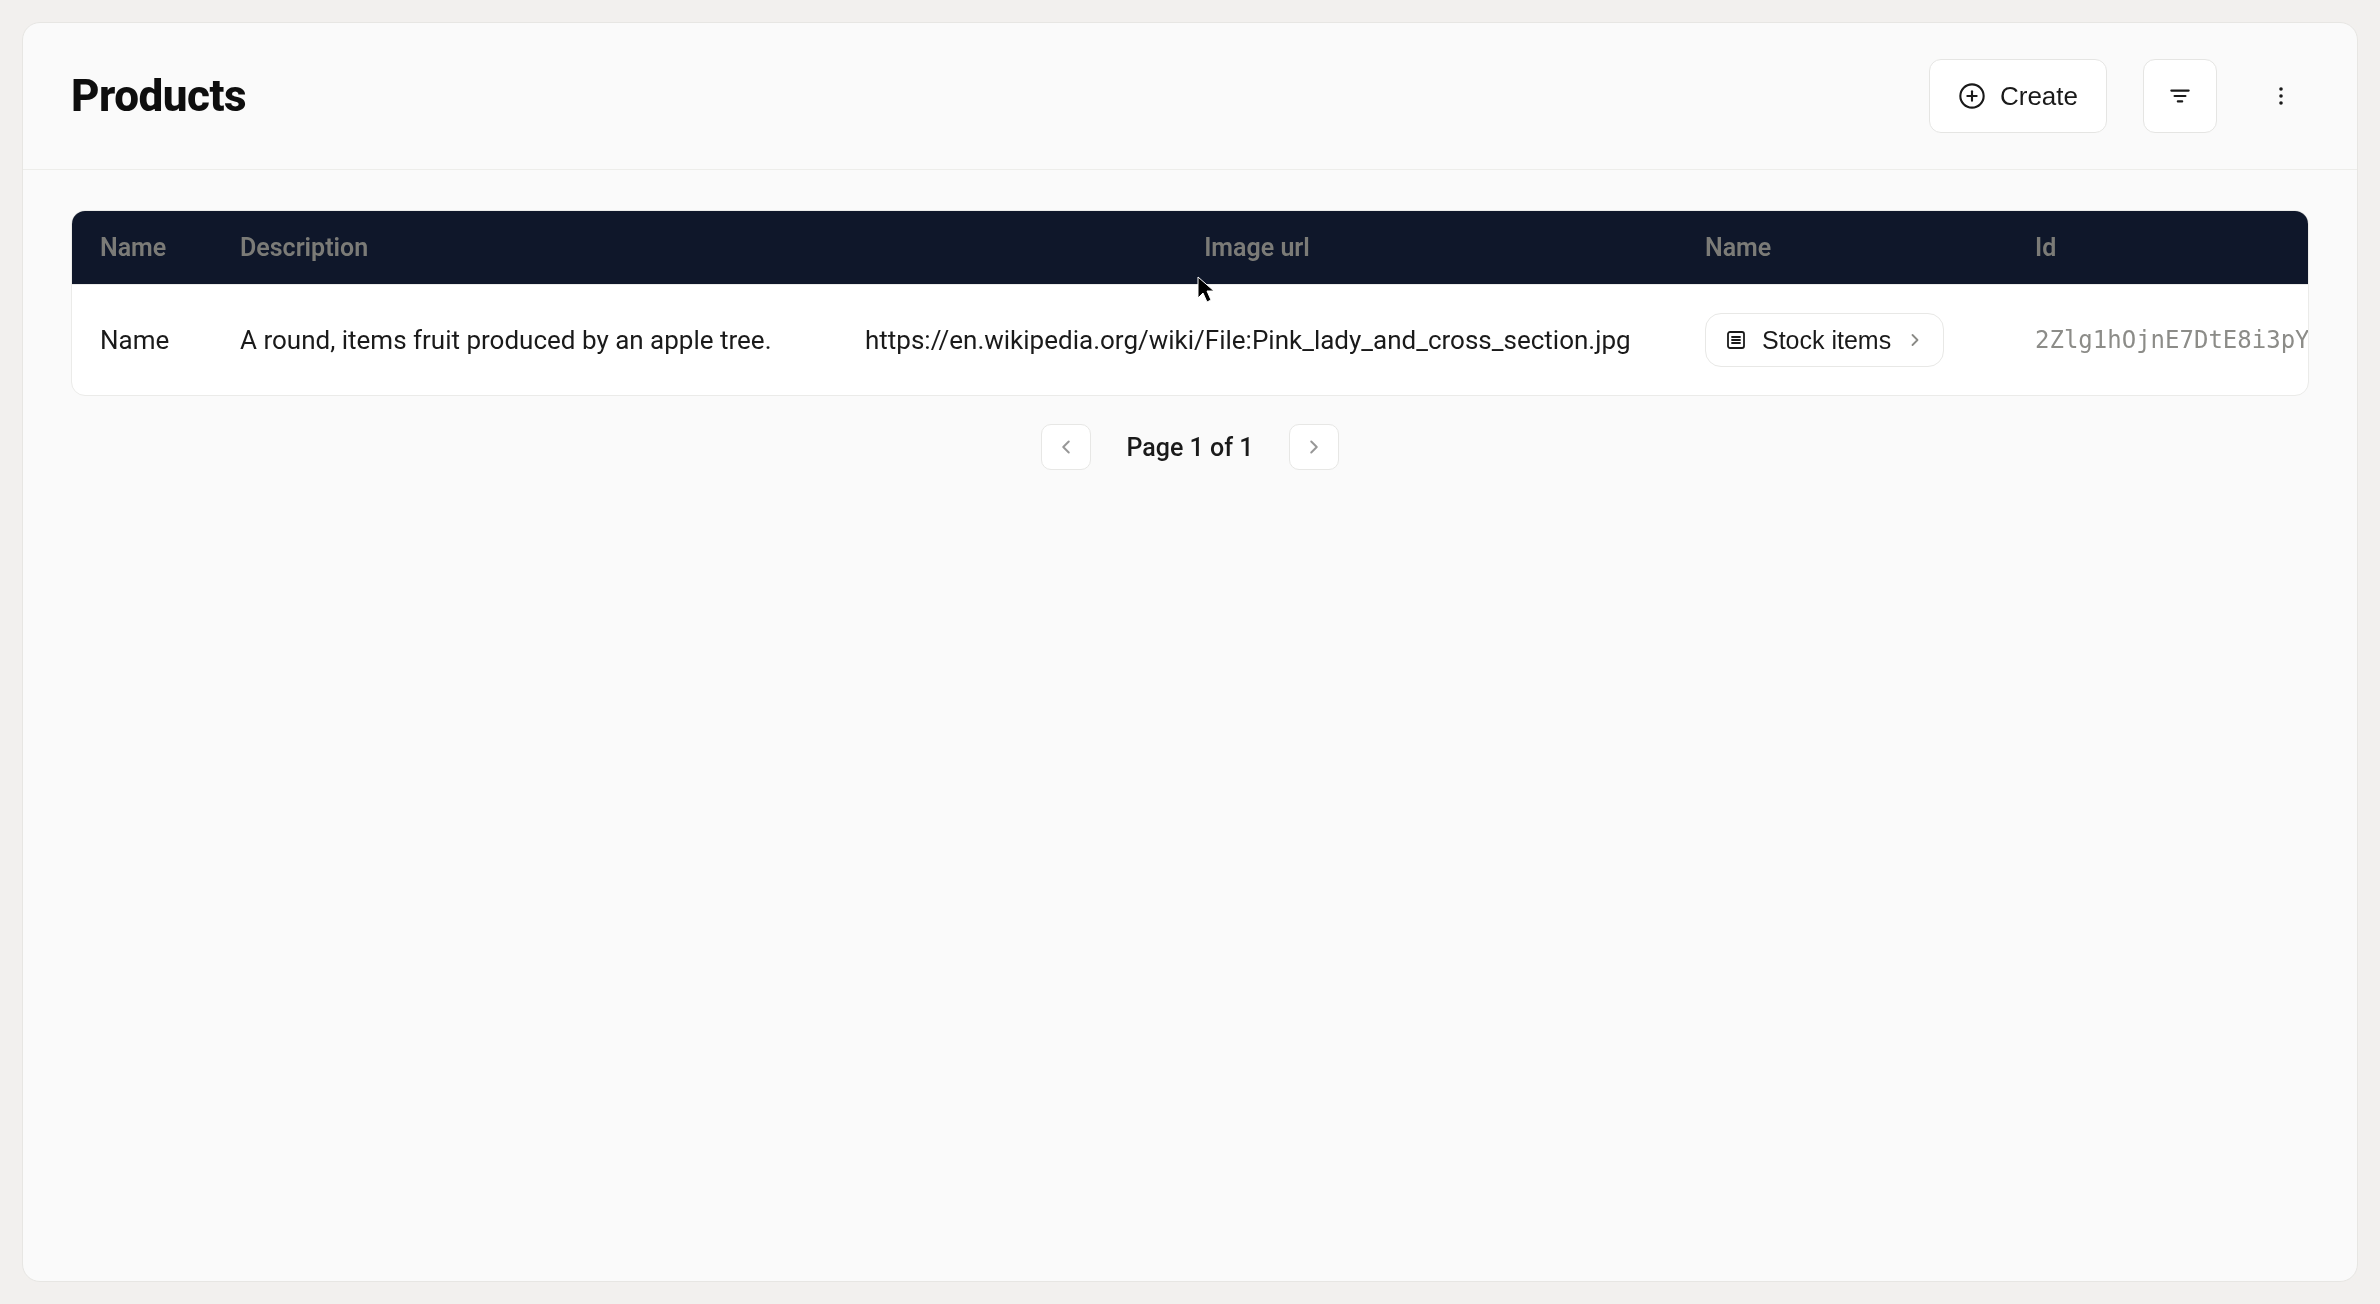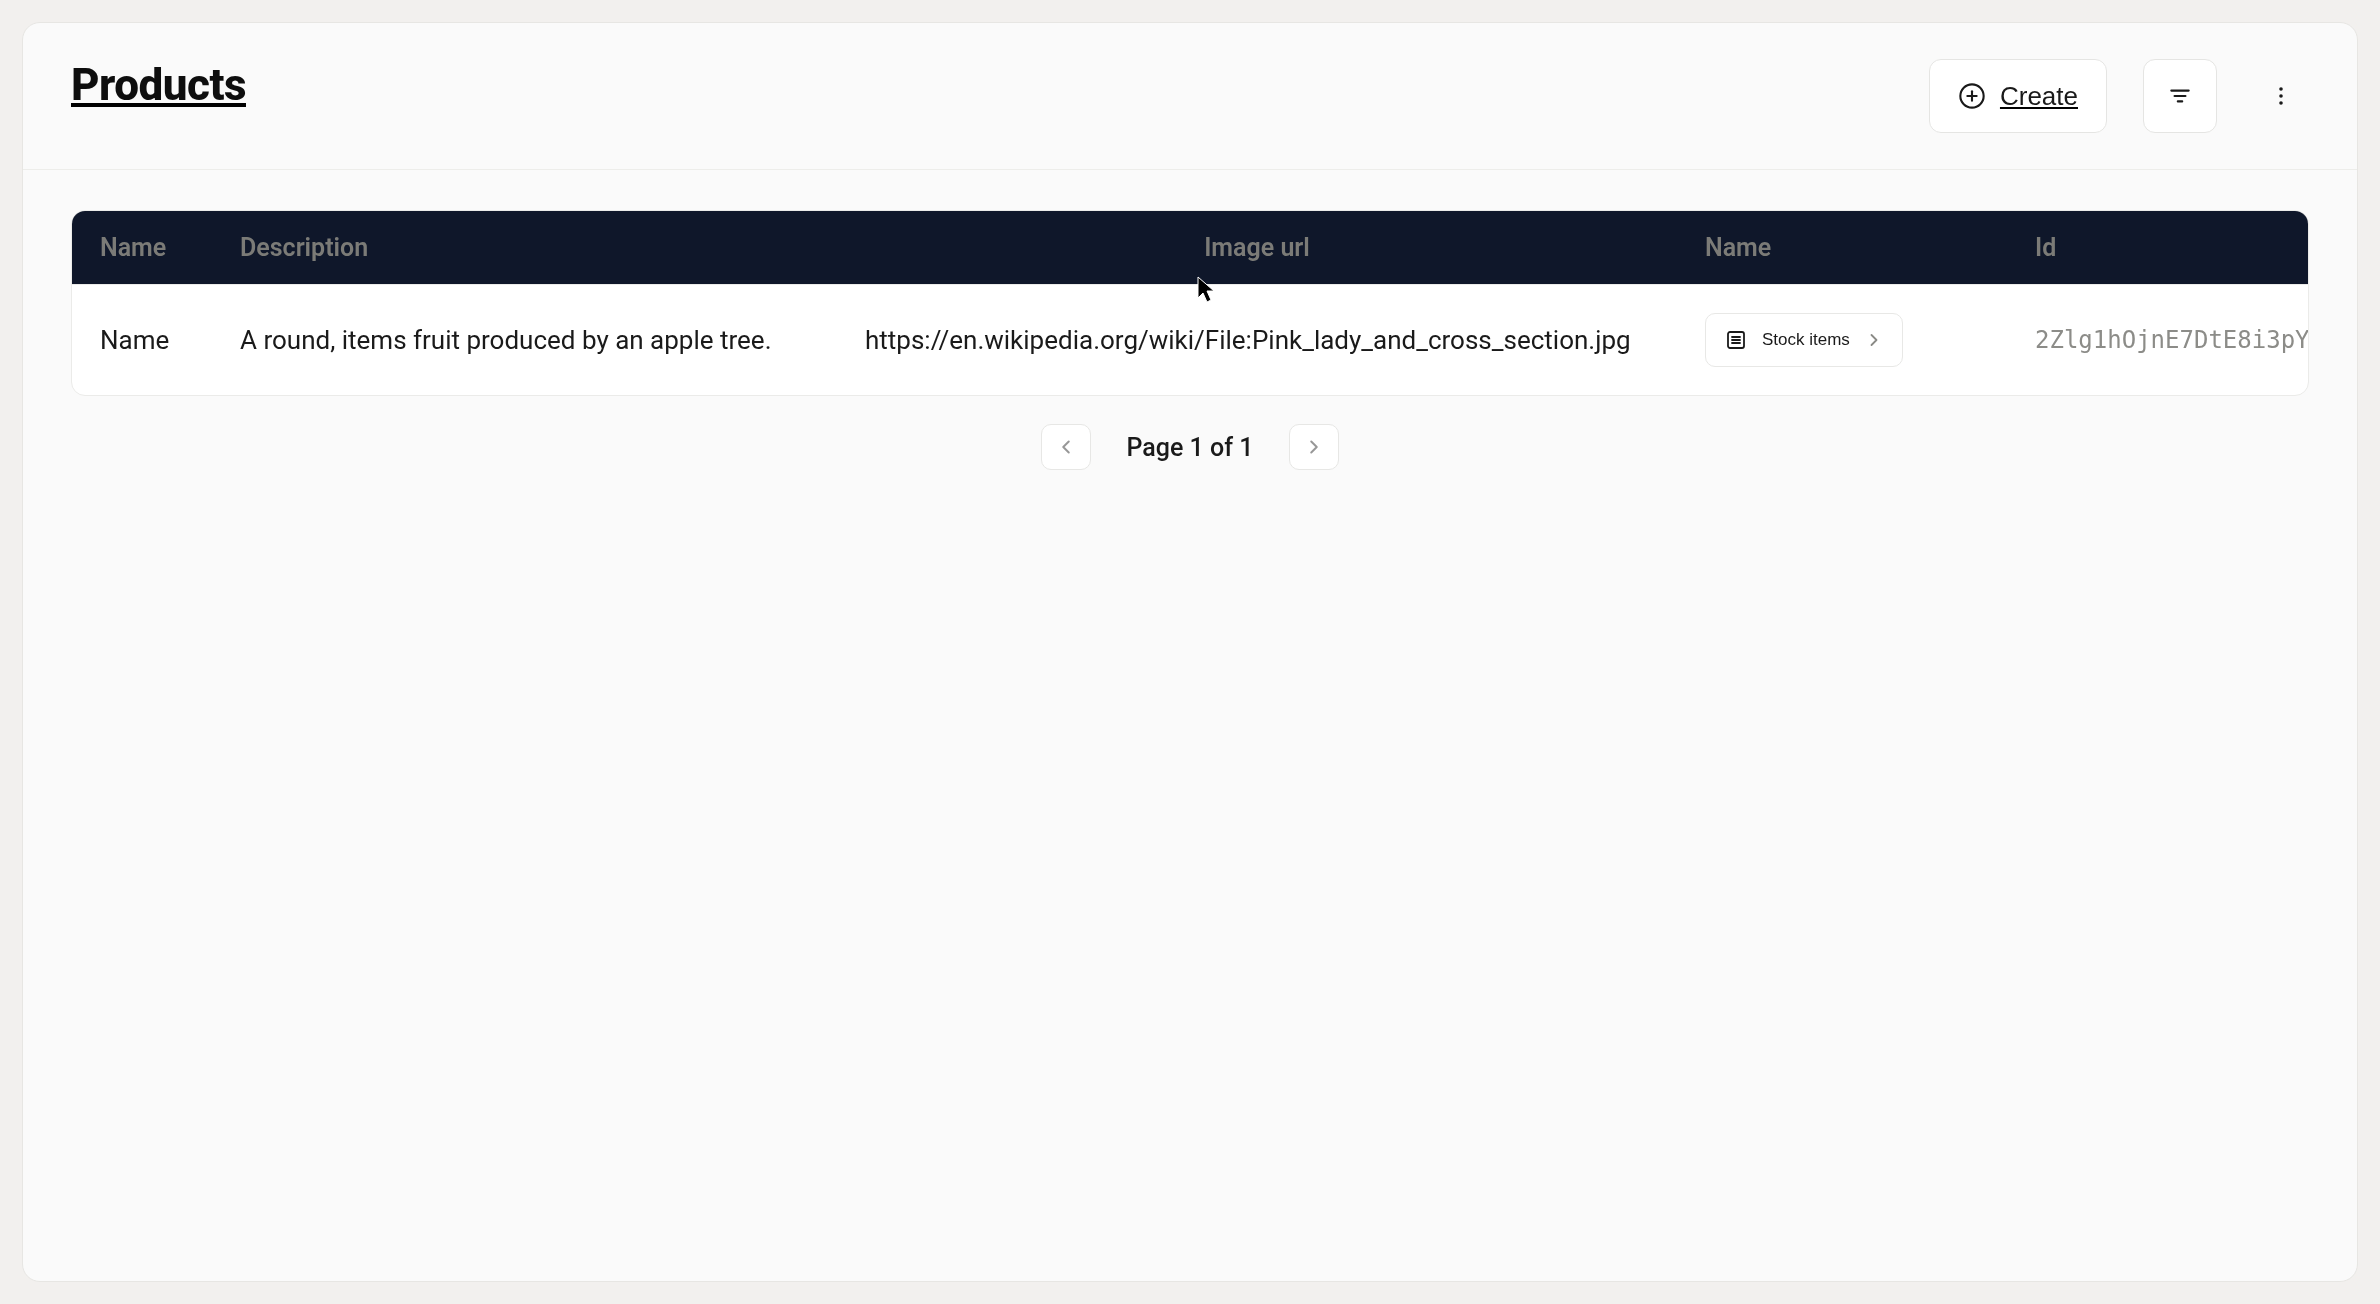--- a/index.html
+++ b/index.html
@@ -20,24 +20,24 @@
       background: #fafafa;
       border: 1px solid #e7e6e3;
       border-radius: 18px;
       width: 100%;
       height: 100%;
       overflow: hidden;
     }
 
     .header {
       display: flex;
+      align-items: center;
       justify-content: space-between;
       padding: 36px 48px 36px 48px;
       border-bottom: 1px solid #ededea;
-      text-decoration: underline;
     }
 
     .page-title {
       font-size: 44px;
       font-weight: 800;
       color: #0e0e0e;
       letter-spacing: -0.5px;
     }
 
     .header-actions {
@@ -124,24 +124,24 @@
     .col-img   { width: 840px; text-align: center; }
     .col-stock { width: 330px; }
     .col-id    { width: auto; }
 
     .stock-btn {
       display: inline-flex;
       align-items: center;
       gap: 14px;
       background: #ffffff;
       border: 1.5px solid #e8e8e6;
-      border-radius: 10px;
+      border-radius: 16px;
       height: 54px;
       padding: 0 18px 0 18px;
-      font-size: 17px;
+      font-size: 25px;
       font-weight: 500;
       color: #1a1a1a;
       cursor: pointer;
     }
 
     .id-cell {
       font-family: ui-monospace, SFMono-Regular, Menlo, Consolas, monospace;
       color: #8c8c88;
       font-size: 24px;
     }

